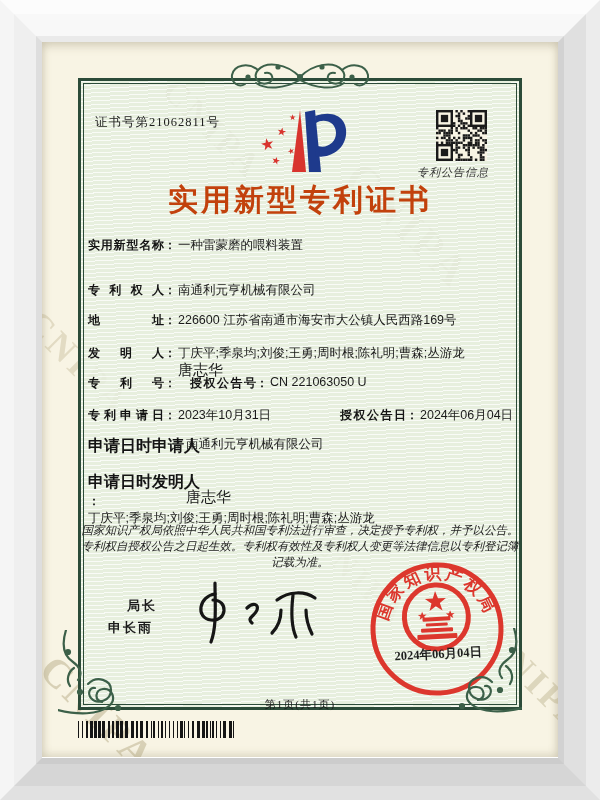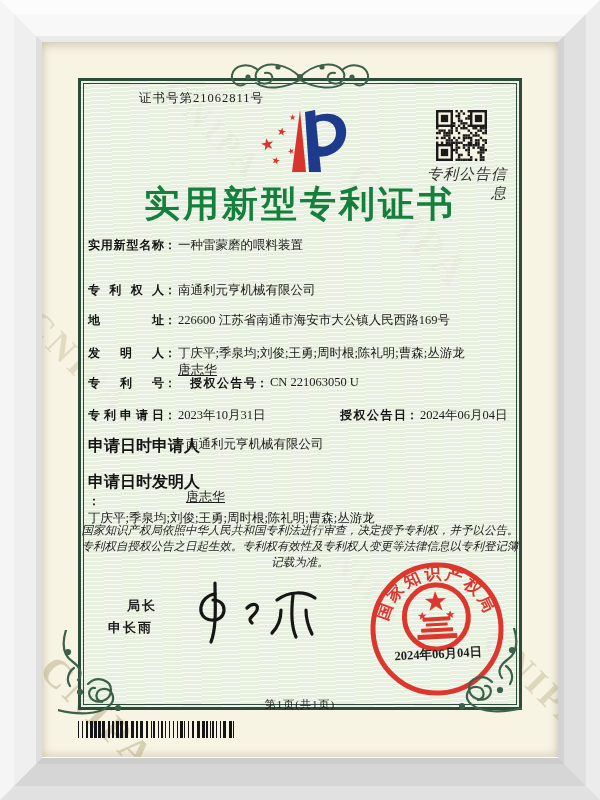--- a/index.html
+++ b/index.html
@@ -17,35 +17,35 @@
          overflow:hidden;box-shadow:inset 0 4px 10px rgba(125,115,85,.28), inset 0 -3px 8px rgba(125,115,85,.18);}
   .wm{position:absolute;font-family:"Liberation Serif",serif;font-weight:bold;
       color:rgba(168,156,112,.40);transform:rotate(45deg);letter-spacing:4px;white-space:nowrap;}
   
   .rulebox{position:absolute;left:36px;top:36px;width:444px;height:632px;box-sizing:border-box;
            border:3px solid #2c4b39;background-color:rgba(228,237,221,.85);
            background-image:repeating-linear-gradient(177deg, rgba(255,255,255,.75) 0px, rgba(255,255,255,.75) 1px, rgba(255,255,255,0) 1px, rgba(255,255,255,0) 4px);}
   .rulebox::after{content:"";position:absolute;inset:2px;border:1px solid #2c4b39;pointer-events:none;}
   
   .abs{position:absolute;}
-  .certno{left:53px;top:48px;font-size:12.5px;letter-spacing:1px;margin-left:44px;}
+  .certno{left:53px;top:72px;font-size:12.5px;letter-spacing:1px;}
   .qr{left:394px;top:68px;width:51px;height:51px;}
-  .qr-caption{left:375px;top:123px;width:90px;text-align:right;font-size:15px;
+  .qr-caption{left:375px;top:123px;width:90px;text-align:left;font-size:11px;
               font-style:italic;color:#333;letter-spacing:1px;}
-  .title{left:0;top:138px;width:100%;text-align:center;font-size:36px;font-weight:bold;
-         letter-spacing:3px;color:#15803d;}
+  .title{left:0;top:138px;width:100%;text-align:center;font-size:30px;font-weight:bold;
+         letter-spacing:3px;color:#c2410c;}
   .row{position:absolute;left:46px;display:flex;align-items:flex-start;font-size:12.5px;white-space:nowrap;}
   .lbl{width:76px;flex-shrink:0;text-align:justify;text-align-last:justify;
        font-family:"Liberation Sans",sans-serif;font-weight:600;font-size:12px;color:#141414;}
   .wide .lbl{width:84px;font-size:16px;letter-spacing:0;}
   .colon{width:14px;flex-shrink:0;font-family:"Liberation Sans",sans-serif;font-weight:600;font-size:12px;}
-  .val{font-family:Liberation Serif, serif;}
+  .val{font-family:Liberation Sans, sans-serif;}
   .cell2{margin-left:12px;display:flex;}
   .cell2 .lbl{width:66px;}
-  .cont{position:absolute;font-size:13px;text-decoration:underline;}
+  .cont{position:absolute;font-size:15px;}
   .legal{position:absolute;left:38px;top:480px;width:440px;text-align:center;
          font-size:11.5px;font-style:italic;line-height:16px;color:#222;}
   .sig-title{position:absolute;left:85px;top:555px;font-family:"Liberation Sans",sans-serif;
              font-weight:700;font-size:13px;letter-spacing:2px;}
   .sig-name{position:absolute;left:66px;top:577px;font-family:"Liberation Sans",sans-serif;
             font-weight:700;font-size:13px;letter-spacing:2px;}
   .sig-script{left:143px;top:536px;width:135px;height:68px;}
   .seal{left:325px;top:517px;width:140px;height:140px;transform:rotate(-3deg);opacity:.95;}
   .pageinfo{left:0;top:655px;width:516px;text-align:center;font-size:11px;letter-spacing:1px;}
   .barcode{left:36px;top:679px;width:158px;height:17px;}

